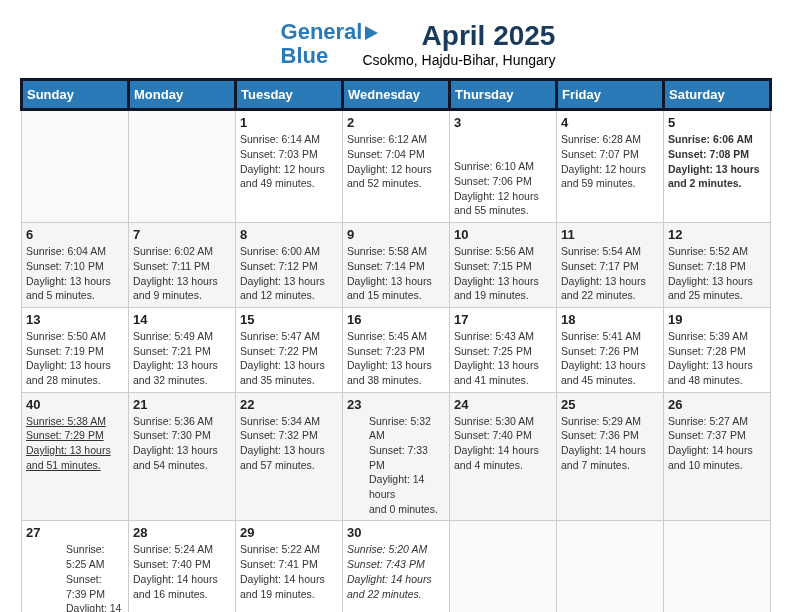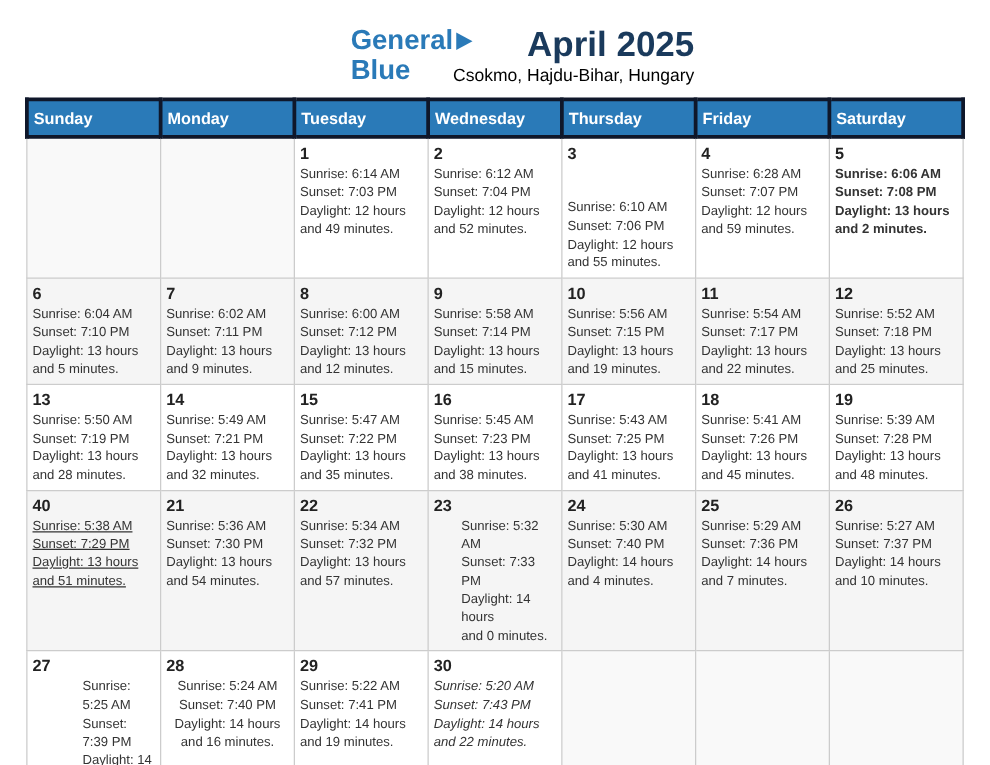--- a/index.html
+++ b/index.html
@@ -312,21 +312,21 @@
       <tr>
         <td>
           <span class="day-num">27</span>
           <div class="day-info" style="white-space: pre-line; margin-left: 40px;">Sunrise: 5:25 AM
 Sunset: 7:39 PM
 Daylight: 14 hours
 and 13 minutes.</div>
         </td>
         <td>
           <span class="day-num">28</span>
-          <div class="day-info" style="white-space: pre-line; text-align: center;">Sunrise: 5:24 AM
+          <div class="day-info" style="white-space: pre-line;">Sunrise: 5:24 AM
 Sunset: 7:40 PM
 Daylight: 14 hours
 and 16 minutes.</div>
         </td>
         <td>
           <span class="day-num">29</span>
           <div class="day-info" style="white-space: pre-line;">Sunrise: 5:22 AM
 Sunset: 7:41 PM
 Daylight: 14 hours
 and 19 minutes.</div>

